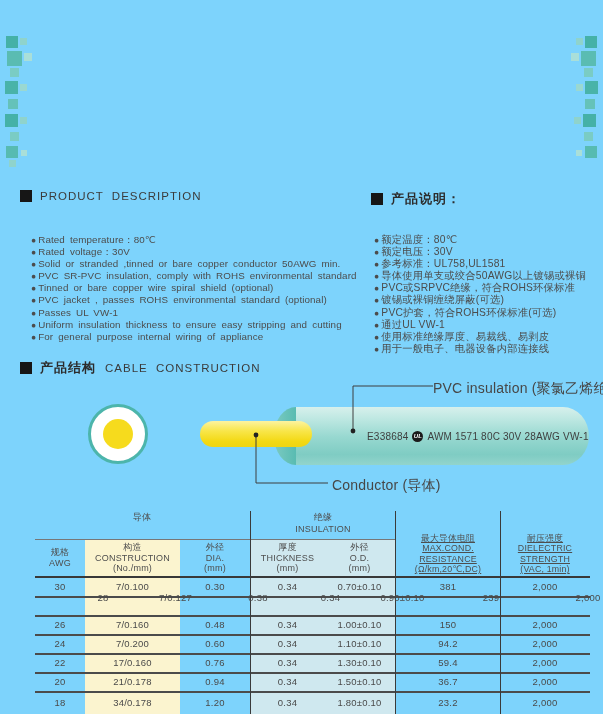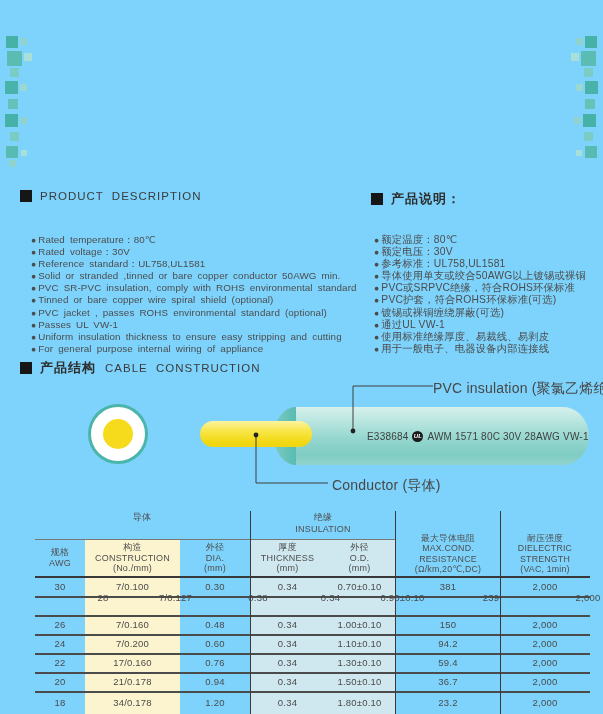--- a/index.html
+++ b/index.html
@@ -55,21 +55,21 @@
   #band-yellow{left:85px;width:95px;background:#fbf4cf;}
   #band-blue{left:251px;width:144px;background:#cfe8ef;}
   .hline{position:absolute;background:#4b4b4b;height:1.5px;left:35px;width:555px;}
   .hline.thin{height:1px;background:#777;}
   .hline.thick{height:2px;background:#383838;}
   .vline{position:absolute;top:511px;height:203px;background:#3a3a3a;width:1.8px;}
   .th{position:absolute;text-align:center;font-size:9px;color:#4e4e4e;letter-spacing:0.2px;}
   .th .ln{display:block;}
   .th2{top:547px;line-height:11px;}
   .th3{top:542px;line-height:10.5px;}
-  .th4{top:533px;line-height:10.4px;font-size:8.8px;}
+  .th4{top:533px;line-height:10.4px;font-size:8.8px;text-decoration:underline;}
   .thg{top:512px;line-height:11.5px;}
   .t-row{position:absolute;left:0;width:603px;}
   .td{position:absolute;top:0;height:100%;display:flex;align-items:center;justify-content:center;
       font-size:9.5px;color:#4a4a4a;letter-spacing:0.2px;}
   .c-awg{left:35px;width:50px;}  .c-con{left:85px;width:95px;}  .c-dia{left:180px;width:70px;}
   .c-thk{left:251px;width:73px;} .c-od{left:324px;width:71px;}  .c-res{left:396px;width:104px;}
   .c-die{left:500px;width:90px;}
 </style>
 </head>
 <body>
@@ -114,38 +114,37 @@
   </div>
 
   <div class="sec" id="sec-notes">
     <span class="blk"></span>
     <span class="h-cn">产品说明：</span>
   </div>
 
   <ul class="bul" id="bul-en">
     <li>Rated temperature：80℃</li>
     <li>Rated voltage：30V</li>
-    <li>Reference standard：UL758,UL1581</li>
     <li>Solid or stranded ,tinned or bare copper conductor 50AWG min.</li>
     <li>PVC SR-PVC insulation, comply with ROHS environmental standard</li>
     <li>Tinned or bare copper wire spiral shield (optional)</li>
     <li>PVC jacket , passes ROHS environmental standard (optional)</li>
     <li>Passes UL VW-1</li>
     <li>Uniform insulation thickness to ensure easy stripping and cutting</li>
     <li>For general purpose internal wiring of appliance</li>
   </ul>
 
   <ul class="bul" id="bul-cn">
     <li>额定温度：80℃</li>
     <li>额定电压：30V</li>
     <li>参考标准：UL758,UL1581</li>
     <li>导体使用单支或绞合50AWG以上镀锡或裸铜</li>
     <li>PVC或SRPVC绝缘，符合ROHS环保标准</li>
+    <li>镀锡或裸铜缠绕屏蔽(可选)</li>
     <li>PVC护套，符合ROHS环保标准(可选)</li>
-    <li>镀锡或裸铜缠绕屏蔽(可选)</li>
     <li>通过UL VW-1</li>
     <li>使用标准绝缘厚度、易裁线、易剥皮</li>
     <li>用于一般电子、电器设备内部连接线</li>
   </ul>
 
   <div class="sec" id="sec-constr">
     <span class="blk"></span>
     <span class="h-cn">产品结构</span>
     <span class="h-en">CABLE CONSTRUCTION</span>
   </div>

